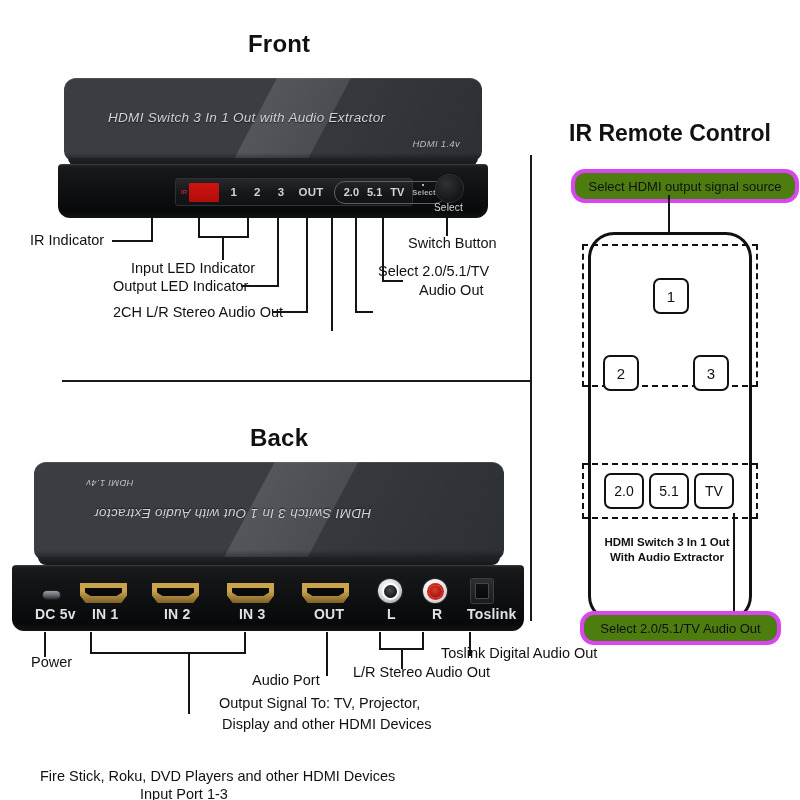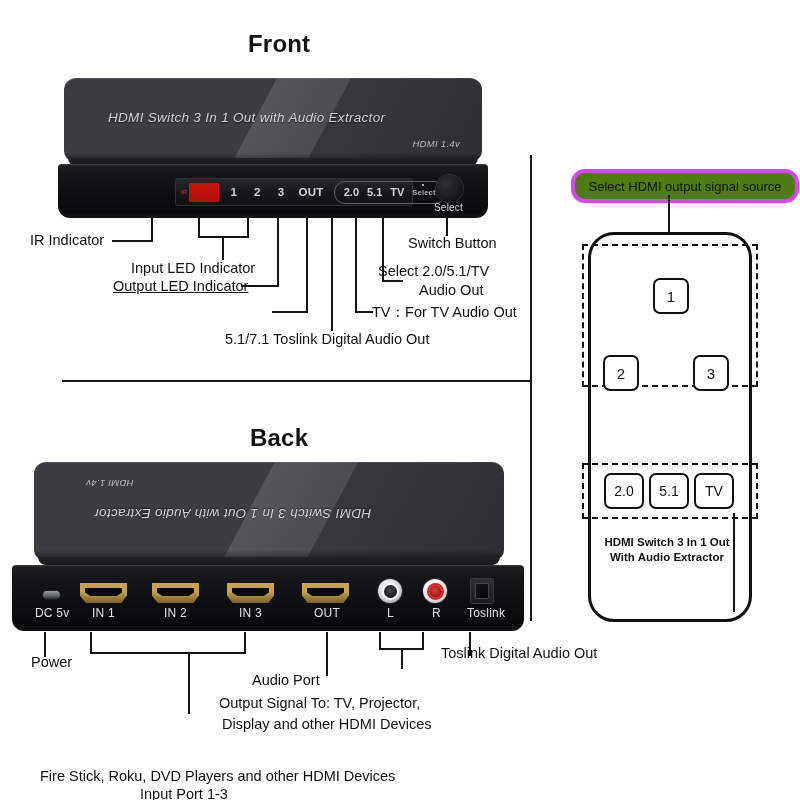--- a/index.html
+++ b/index.html
@@ -195,21 +195,21 @@
   }
   .port-toslink::after{
     content:"";
     position:absolute; left:4px; top:4px; width:14px; height:16px;
     background: linear-gradient(to bottom,#101214,#08090a);
     border-radius:1px;
     box-shadow: inset 0 0 0 1px #45484c;
   }
   .port-label {
     position:absolute;
-    color:#dfe1e4; font-size:12px; font-weight:normal; letter-spacing:.2px; white-space:nowrap;
+    color:#dfe1e4; font-size:14px; font-weight:bold; letter-spacing:.2px; white-space:nowrap;
   }
 
   
   .line { position:absolute; background:#141414; }
   .lv { width: 2px; }
   .lh { height: 2px; }
   .callout-text {
     position:absolute;
     font-size: 14.5px;
     color:#111;
@@ -303,31 +303,30 @@
   <div class="callout-text" style="left:30px; top:231px;">IR Indicator</div>
 
   <div class="line lv" style="left:198px; top:218px; height:20px;"></div>
   <div class="line lv" style="left:247px; top:218px; height:20px;"></div>
   <div class="line lh" style="left:198px; top:236px; width:51px;"></div>
   <div class="line lv" style="left:222px; top:236px; height:24px;"></div>
   <div class="callout-text" style="left:131px; top:259px;">Input LED Indicator</div>
 
   <div class="line lv" style="left:277px; top:218px; height:69px;"></div>
   <div class="line lh" style="left:241px; top:285px; width:38px;"></div>
-  <div class="callout-text" style="left:113px; top:277px;text-decoration:underline;">Output LED Indicator</div>
+  <div class="callout-text" style="left:113px; top:277px;">Output LED Indicator</div>
 
   <div class="line lv" style="left:306px; top:218px; height:95px;"></div>
   <div class="line lh" style="left:272px; top:311px; width:36px;"></div>
+  <div class="callout-text" style="left:113px; top:303px;">2CH L/R Stereo Audio Out</div>
 
   <div class="line lv" style="left:331px; top:218px; height:113px;"></div>
-  <div class="callout-text" style="left:225px; top:330px;">5.1/7.1 Toslink Digital Audio Out</div>
 
   <div class="line lv" style="left:355px; top:218px; height:95px;"></div>
   <div class="line lh" style="left:355px; top:311px; width:18px;"></div>
-  <div class="callout-text" style="left:372px; top:303px;">TV：For TV Audio Out</div>
 
   <div class="line lv" style="left:382px; top:218px; height:64px;"></div>
   <div class="line lh" style="left:382px; top:280px; width:21px;"></div>
   <div class="callout-text" style="left:378px; top:262px;">Select 2.0/5.1/TV</div>
   <div class="callout-text" style="left:419px; top:281px;">Audio Out</div>
 
   <div class="line lv" style="left:446px; top:218px; height:18px;"></div>
   <div class="callout-text" style="left:408px; top:234px;">Switch Button</div>
 
   <div class="rule-h abs" style="left:62px; top:380px; width:470px;"></div>
@@ -399,24 +398,26 @@
 
   <div class="line lv" style="left:326px; top:632px; height:44px;"></div>
   <div class="callout-text" style="left:252px; top:671px;">Audio Port</div>
   <div class="callout-text" style="left:219px; top:694px;">Output Signal To: TV, Projector,</div>
   <div class="callout-text" style="left:222px; top:715px;">Display and other HDMI Devices</div>
 
   <div class="line lv" style="left:379px; top:632px; height:18px;"></div>
   <div class="line lv" style="left:422px; top:632px; height:18px;"></div>
   <div class="line lh" style="left:379px; top:648px; width:45px;"></div>
   <div class="line lv" style="left:401px; top:648px; height:21px;"></div>
+  <div class="callout-text" style="left:353px; top:663px;">L/R Stereo Audio Out</div>
 
   <div class="line lv" style="left:469px; top:632px; height:24px;"></div>
   <div class="callout-text" style="left:441px; top:644px;">Toslink Digital Audio Out</div>
 
+  <div class="remote-title abs" style="left:569px; top:120px;">IR Remote Control</div>
 
   <div class="callout-box" style="left:571px; top:169px; width:220px; height:26px;">Select HDMI output signal source</div>
 
   <div class="line lv" style="left:668px; top:195px; height:50px;"></div>
 
   <div class="remote-body" style="left:588px; top:232px; width:158px; height:384px;"></div>
 
   <div class="dash-group" style="left:582px; top:244px; width:172px; height:139px;"></div>
   <div class="rkey" style="left:653px; top:278px; width:32px; height:32px;">1</div>
   <div class="rkey" style="left:603px; top:355px; width:32px; height:32px;">2</div>
@@ -424,14 +425,15 @@
 
   <div class="dash-group" style="left:582px; top:463px; width:172px; height:52px;"></div>
   <div class="rkey wide" style="left:604px; top:473px; width:36px; height:32px;">2.0</div>
   <div class="rkey wide" style="left:649px; top:473px; width:36px; height:32px;">5.1</div>
   <div class="rkey wide" style="left:694px; top:473px; width:36px; height:32px;">TV</div>
 
   <div class="remote-caption abs" style="left:588px; top:535px; width:158px;">HDMI Switch 3 In 1 Out</div>
   <div class="remote-caption abs" style="left:588px; top:550px; width:158px;">With Audio Extractor</div>
 
   <div class="line lv" style="left:733px; top:513px; height:99px;"></div>
+  <div class="callout-box" style="left:580px; top:611px; width:193px; height:26px;">Select 2.0/5.1/TV Audio Out</div>
 
 </div>
 
 </body></html>

